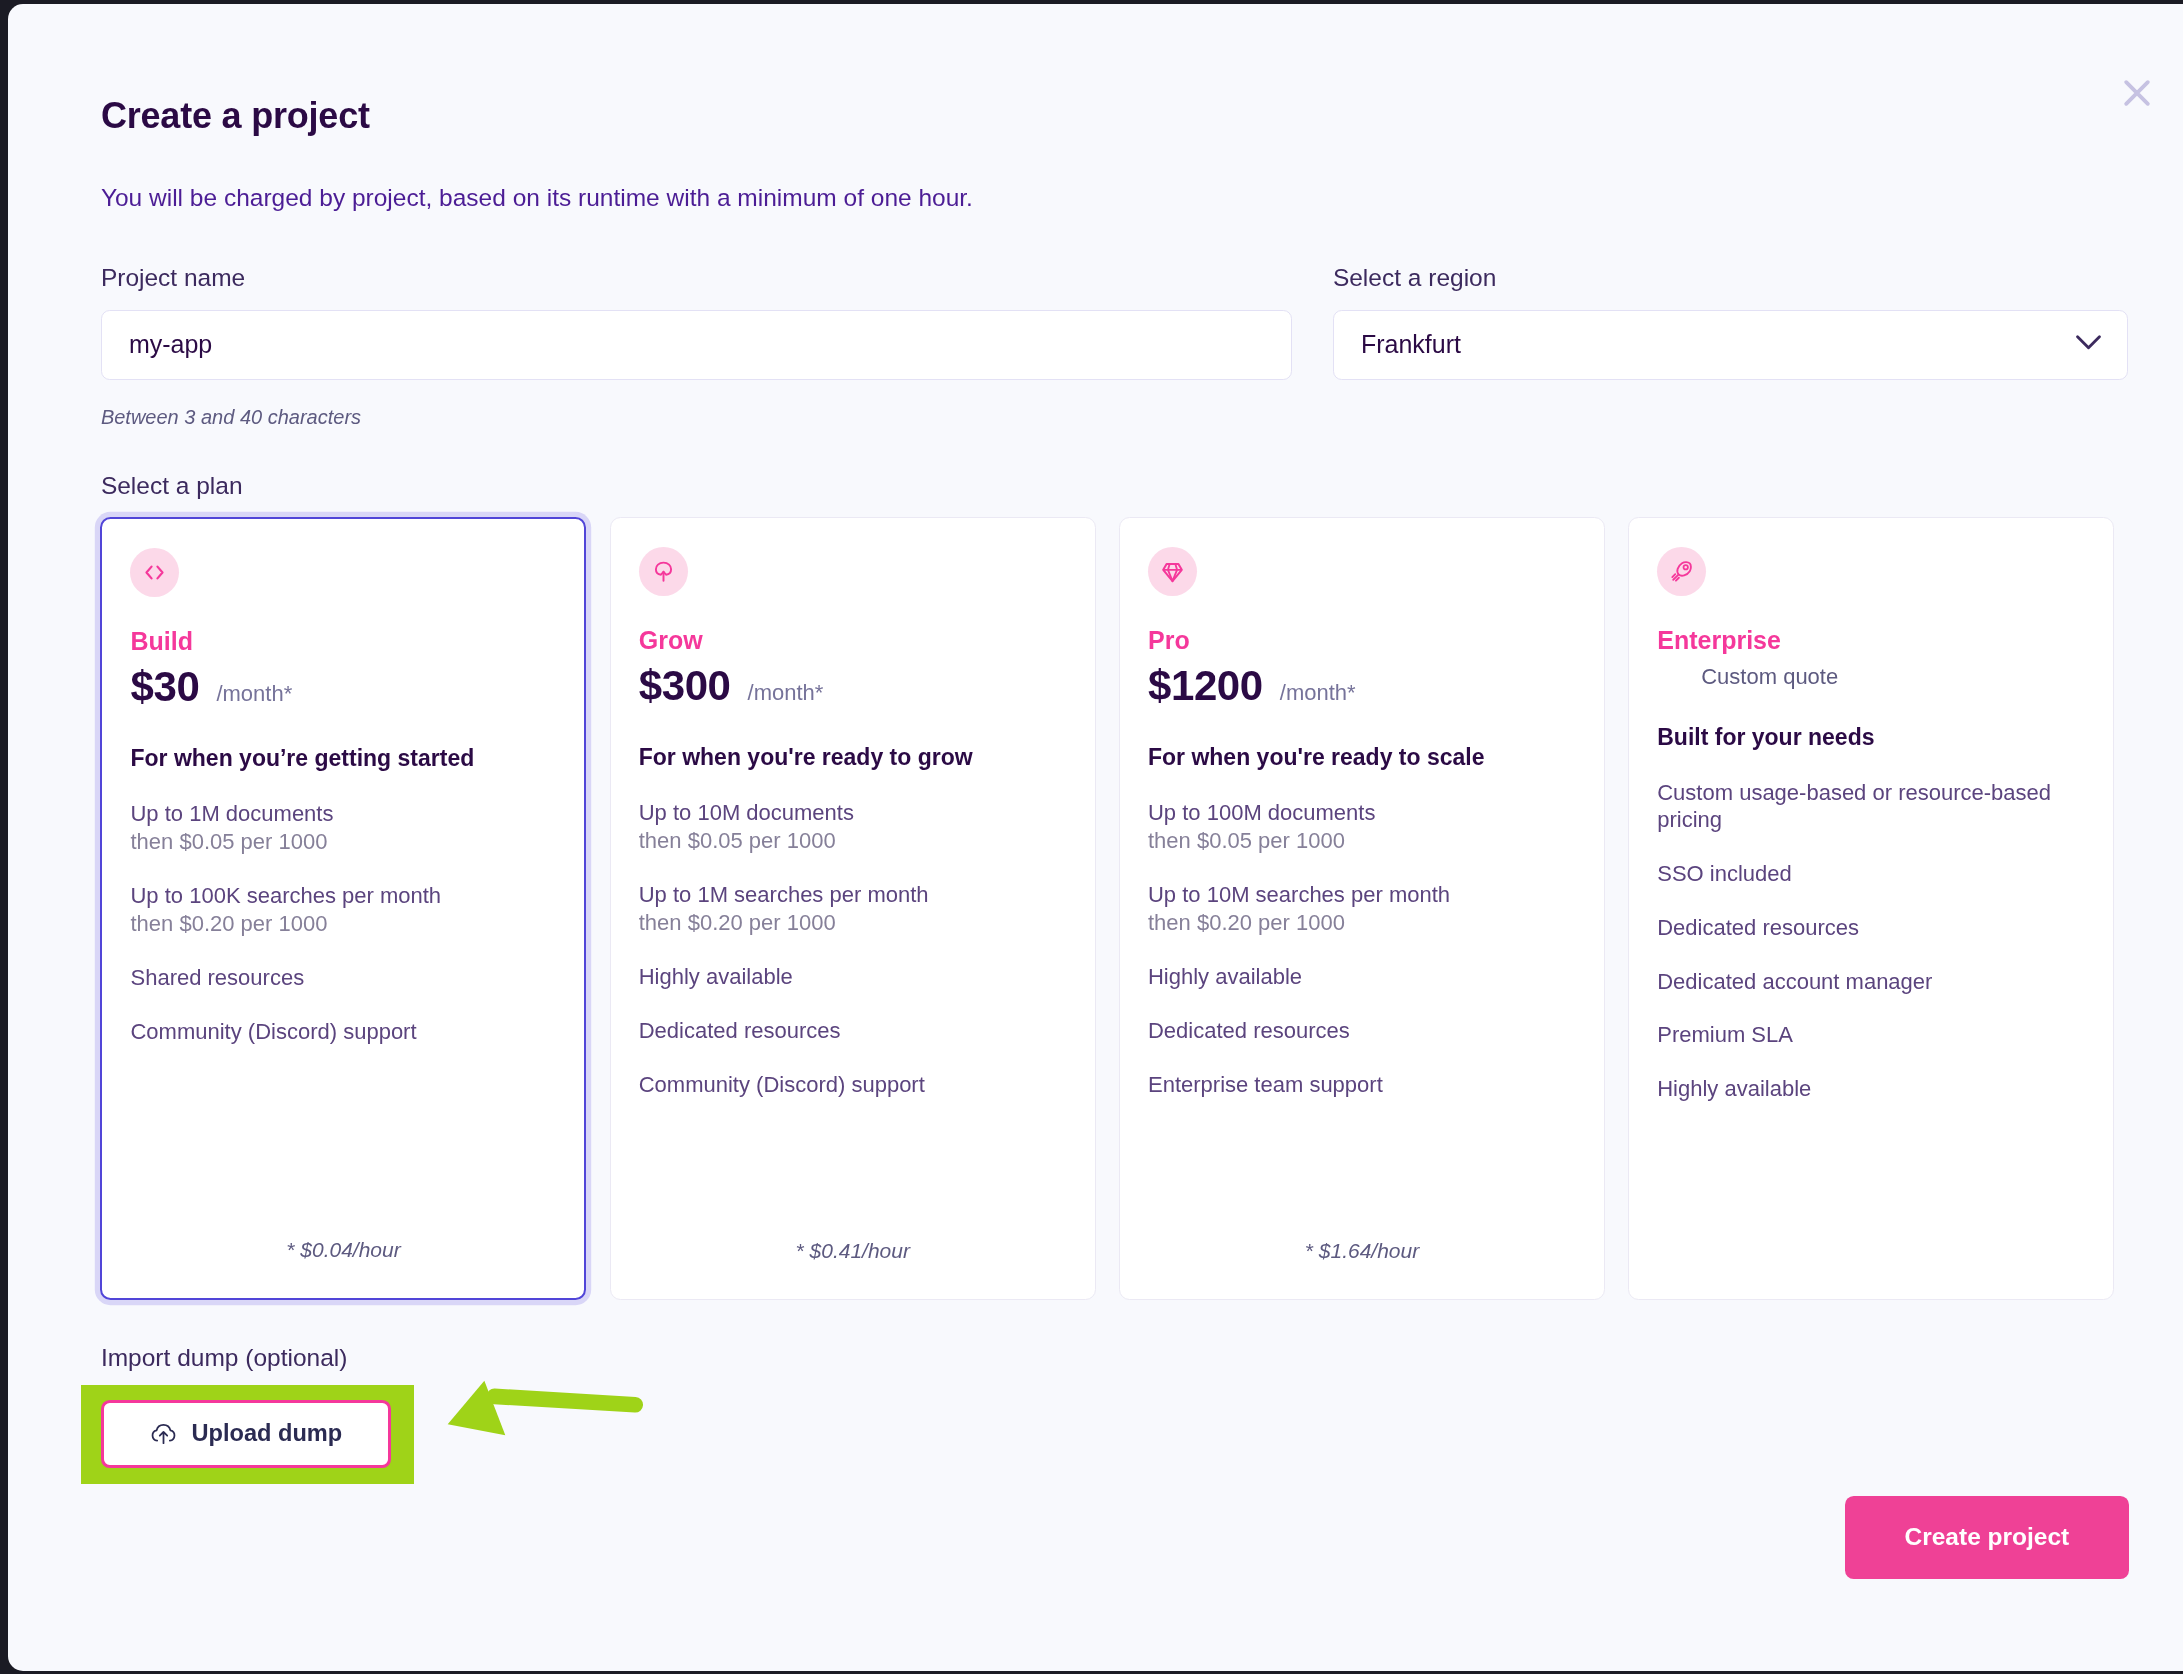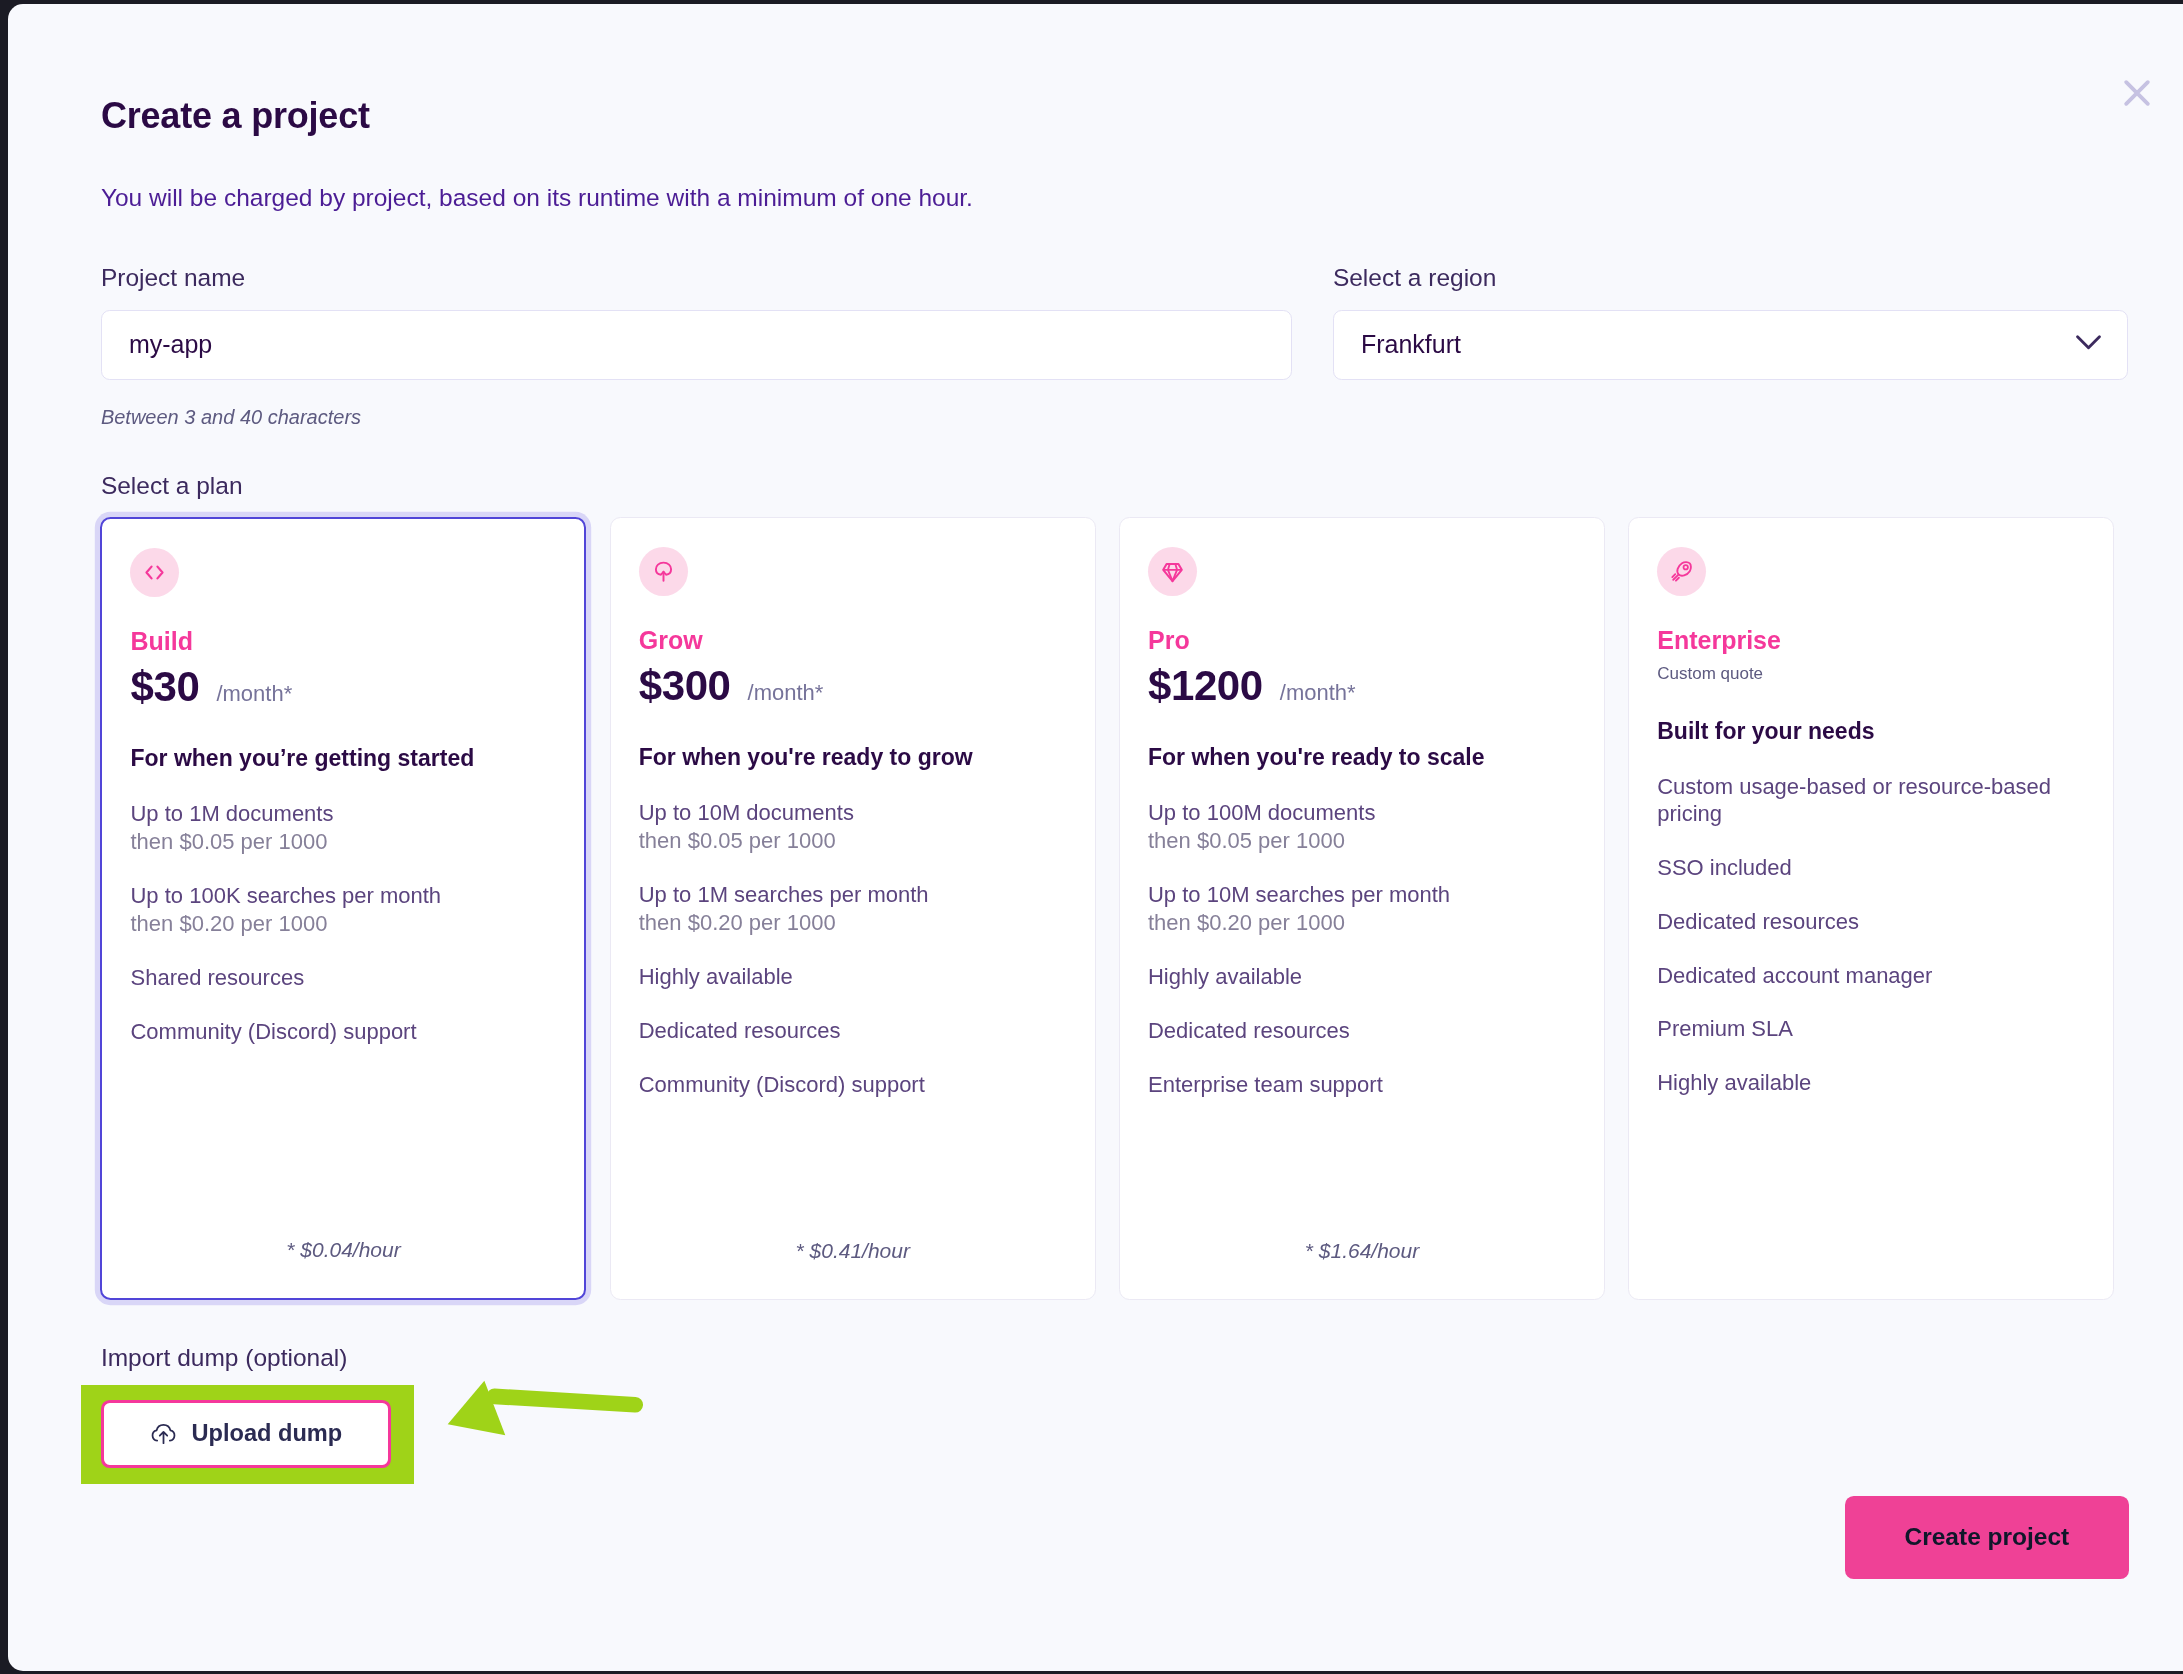--- a/index.html
+++ b/index.html
@@ -153,22 +153,23 @@
     font-weight: 700;
     color: #2b0a45;
     letter-spacing: -0.4px;
   }
   .plan-period {
     font-size: 22px;
     color: #76739a;
   }
   .plan-custom {
     margin-top: 9.6px;
-    font-size: 17px;
+    font-size: 22px;
     color: #5d5a80;
+    margin-left: 44px;
   }
 
   .plan-tagline {
     margin-top: 34px;
     font-size: 23px;
     font-weight: 700;
     color: #2b0a45;
   }
 
   .plan-features { margin-top: 29px; }
@@ -246,21 +247,21 @@
   }
   .btn-create {
     position: absolute;
     left: 1837px; top: 1492px;
     width: 284px; height: 83px;
     background: #ef4196;
     border: none;
     border-radius: 8.7px;
     font-size: 24.5px;
     font-weight: 700;
-    color: #0f172a;
+    color: #ffffff;
     font-family: "Liberation Sans", sans-serif;
     cursor: pointer;
   }
 </style>
 </head>
 <body>
 
 <div class="modal">
 
   <div class="close-btn">

